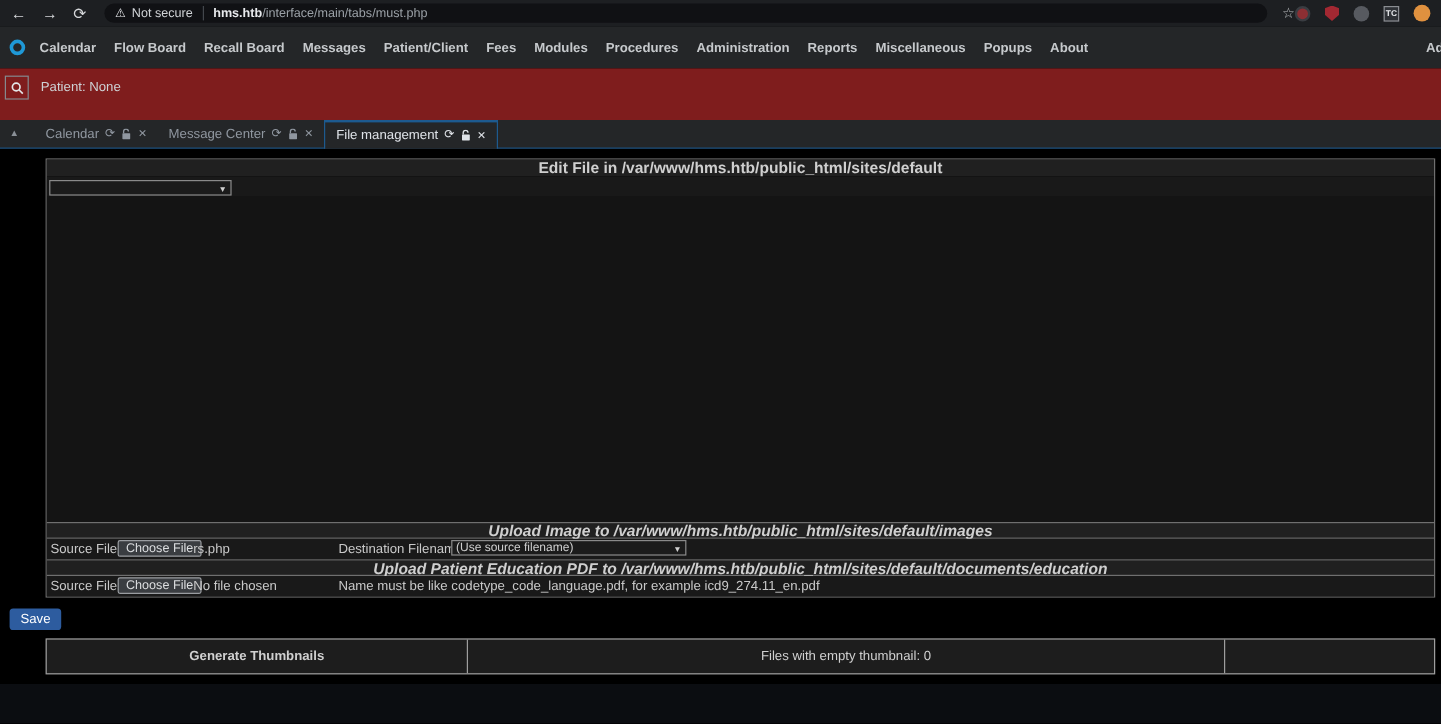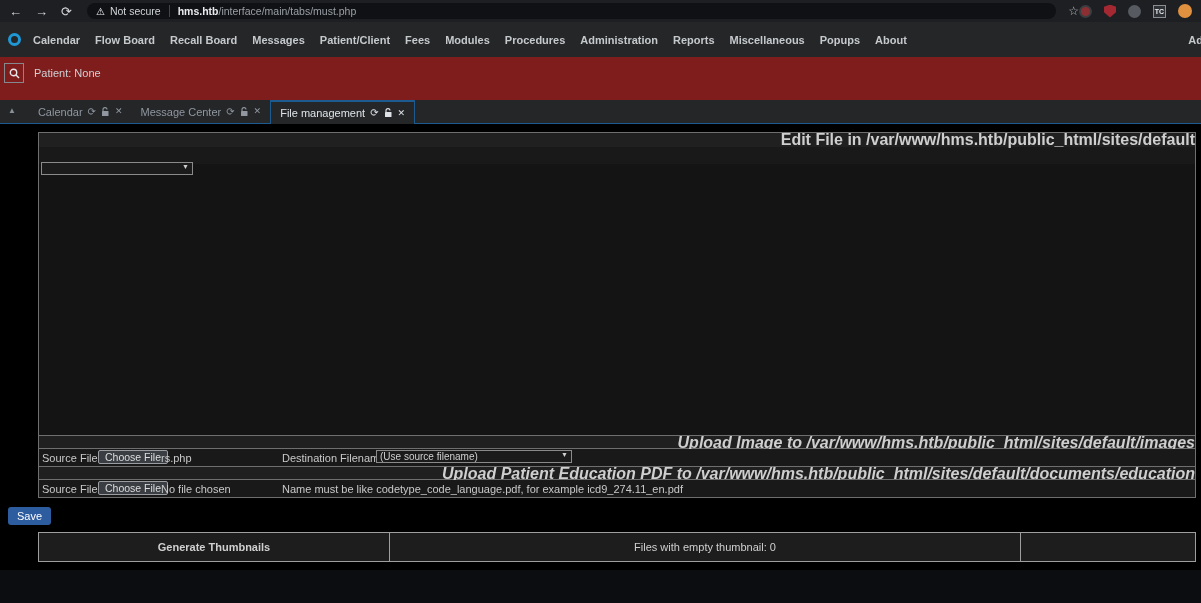--- a/index.html
+++ b/index.html
@@ -47,25 +47,25 @@
   .tab { display:flex; align-items:center; gap:5px; padding:0 9px; height:23px;
          color:#9097a0; font-size:11px; white-space:nowrap; }
   .tab .ticon { font-size:10px; line-height:1; }
   .tab .ticon.x { font-size:9px; }
   .tab.active { color:#dfe3e8; background:#242628; border:1px solid #1d5a8f; border-top-width:2px;
                 border-bottom:none; height:24px; margin-bottom:-1px; position:relative; z-index:1; }
 
   
   .content { background:#000; padding:8px 0 8px 38px; flex:0 0 auto; }
   .panel { width:1158px; border:1px solid #6f6f6f; }
-  .panel-h { background:#202020; color:#cfcfcf; font-size:16px; font-weight:bold;
-             text-align:right; height:14px; line-height:14px; }
+  .panel-h { background:#202020; color:#cfcfcf; font-size:13px; font-weight:bold;
+             text-align:center; height:14px; line-height:14px; }
   .panel-h.mid { border-top:1px solid #6f6f6f; border-bottom:1px solid #6f6f6f;font-style:italic; }
   .select-row { background:#191919; height:17px; padding:2px 0 0 2px; }
-  .sel { display:inline-flex; align-items:flex-start; justify-content:space-between;
+  .sel { display:inline-flex; align-items:flex-end; justify-content:space-between;
          background:#1b1b1b; border:1px solid #8a8a8a; height:13px; font-size:10px;
          color:#cfcfcf; padding:0 3px; }
   .sel .arrow { font-size:7px; color:#cfcfcf; }
   .sel-file { width:152px; }
   .editor { display:block; width:1156px; height:271px; background:#141414; border:none;
             resize:none; outline:none; color:#ccc; font-family:"Liberation Mono", monospace; font-size:11px; }
   .form-row { position:relative; height:17px; background:#191919; font-size:11px; color:#c9c9c9; }
   .fr-label { position:absolute; top:3px; }
   .lbl-src { left:3px; }
   .file-btn { position:absolute; left:59px; top:1px; background:#3a3d41; border:1px solid #9a9da1;

